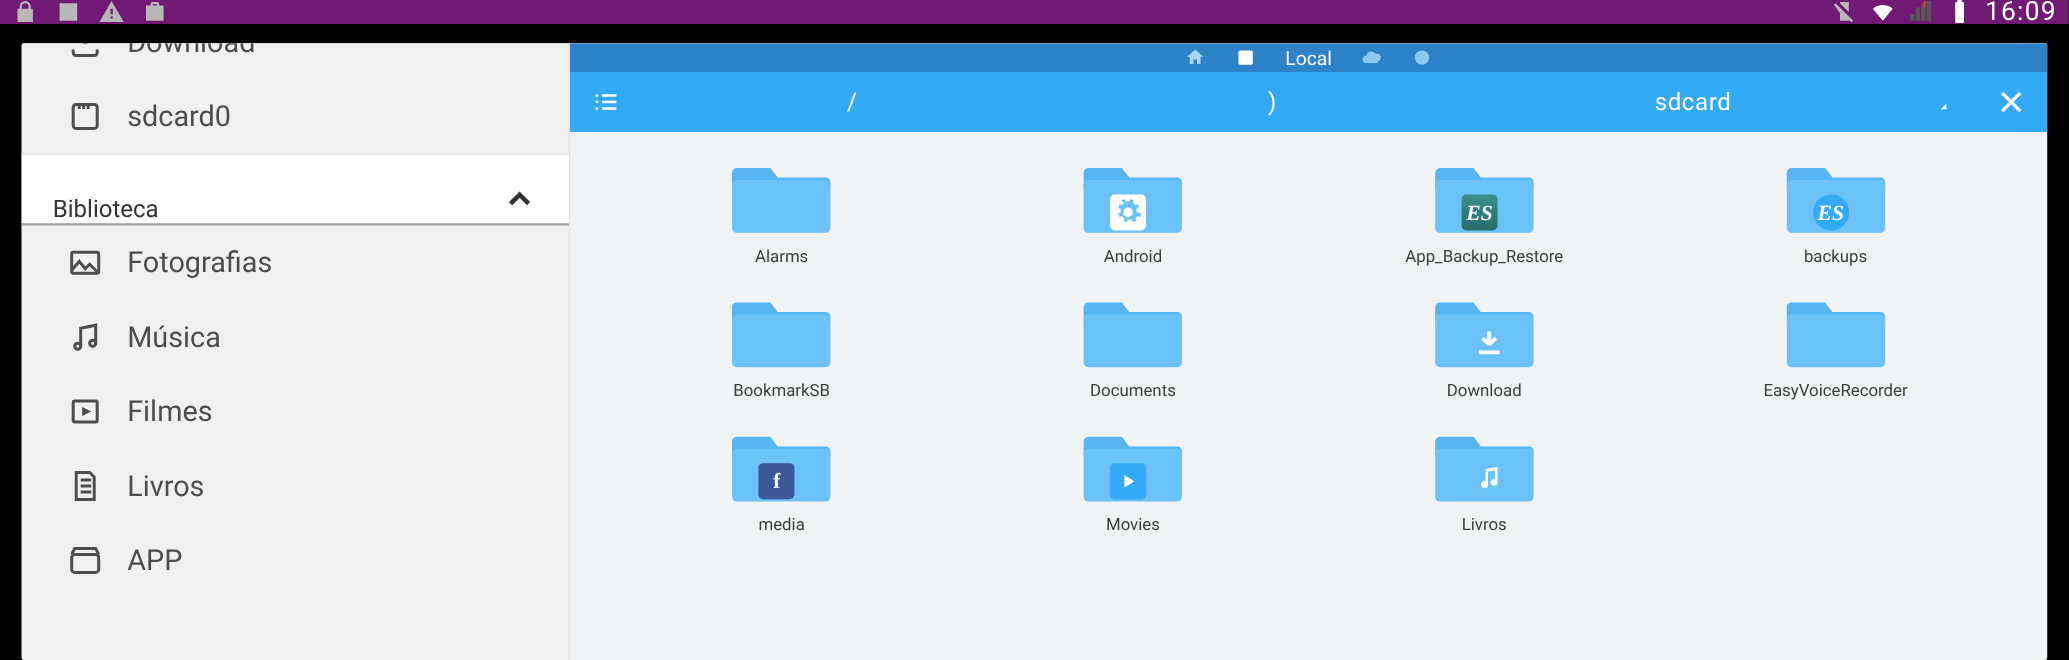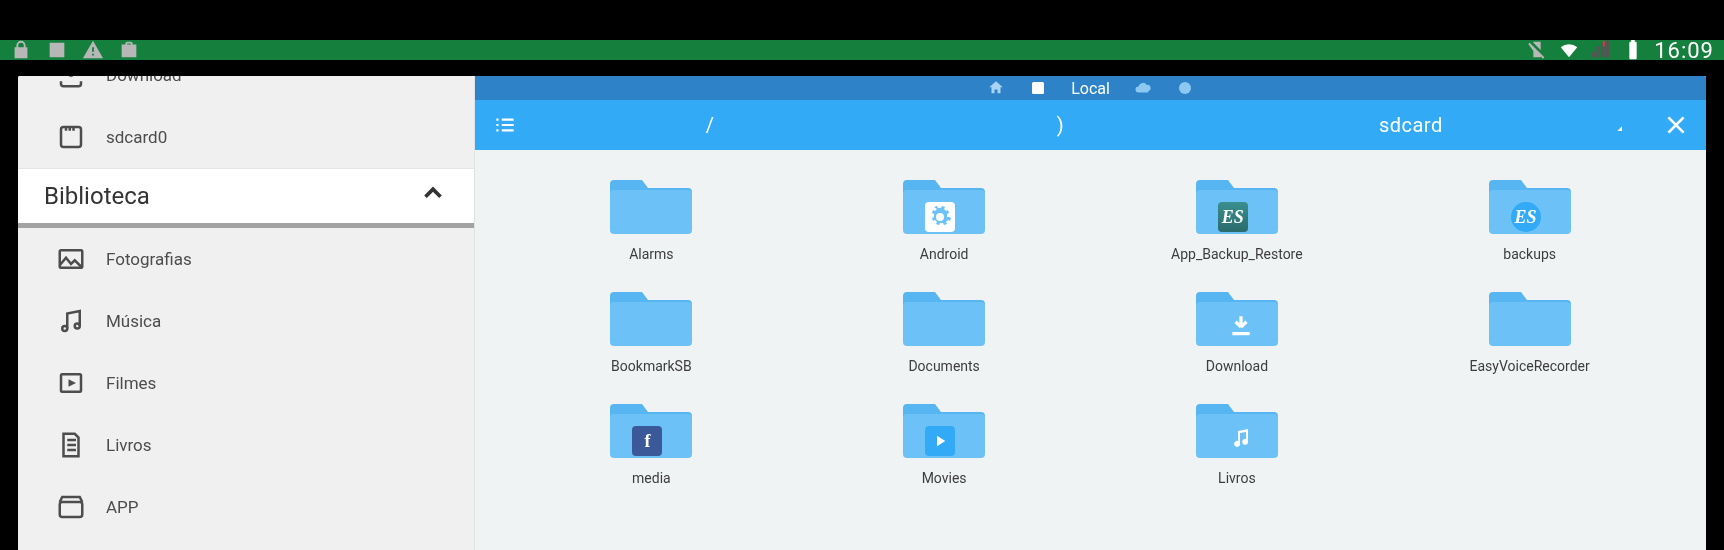--- a/index.html
+++ b/index.html
@@ -1,34 +1,34 @@
 <!DOCTYPE html>
 <html><head>
 <meta charset="utf-8">
 <style>
   * { box-sizing: border-box; margin: 0; padding: 0; }
   html, body { width: 1724px; height: 550px; font-family: Roboto, "Helvetica Neue", Arial, sans-serif; background: #000; overflow: hidden; }
   .screen { width: 1724px; height: 550px; background: #000; position: relative; }
 
   
-  .statusbar { height: 20px; background: #15803d; color: #b7b7b7; display: flex; align-items: center; padding: 0 10px; font-size: 20px; margin-top: 40px; }
+  .statusbar { height: 20px; background: #701a75; color: #b7b7b7; display: flex; align-items: center; padding: 0 10px; font-size: 20px; }
   .statusbar .left { display: flex; gap: 14px; align-items: center; }
   .statusbar .right { margin-left: auto; display: flex; gap: 10px; align-items: center; }
   .statusbar .clock { font-size: 22px; color: #fff; letter-spacing: 1px; }
   .statusbar svg { width: 22px; height: 22px; display:block; }
 
   
   .app { position: absolute; top: 36px; left: 18px; right: 18px; bottom: 0; background: #fff; display: flex; overflow: hidden; border-radius: 2px; box-shadow: 0 0 8px rgba(0,0,0,.2); }
 
   
   .sidebar { width: 457px; background: #f0f0f0; display: flex; flex-direction: column; color: #323232; border-right: 1px solid #e2e2e2;}
-  .side-item { display: flex; align-items: center; height: 62px; padding: 0 26px 0 38px; font-size: 17px; color: #4d4d4d; cursor: pointer; }
+  .side-item { display: flex; align-items: center; height: 62px; padding: 0 26px 0 38px; font-size: 24px; color: #4d4d4d; cursor: pointer; }
   .side-item .lbl { margin-left: 20px; }
   .side-item.download { margin-top: -32px; } 
-  .section-header { display:flex; align-items:center; justify-content:space-between; height: 60px; padding: 0 26px; background:#fff; font-size: 24px; color:#333; border-top:1px solid #e5e5e5; border-bottom:5px solid #a3a3a3;}
+  .section-header { display:flex; align-items:flex-end; justify-content:space-between; height: 60px; padding: 0 26px; background:#fff; font-size: 20px; color:#333; border-top:1px solid #e5e5e5; border-bottom:2px solid #a3a3a3;}
   .sidebar svg { width: 30px; height: 30px; flex: none; }
 
   
   .content { flex: 1; display: flex; flex-direction: column; background: #f0f3f4; }
 
   
   .loc-strip { height: 24px; background: #2d82c8; display:flex; align-items:center; justify-content:center; color:#cfe5f8; font-size:16px; }
   .loc-strip .chip { display:flex; align-items:center; gap:24px; padding:0 4px;}
   .loc-strip svg { width:18px; height:18px; }
 

